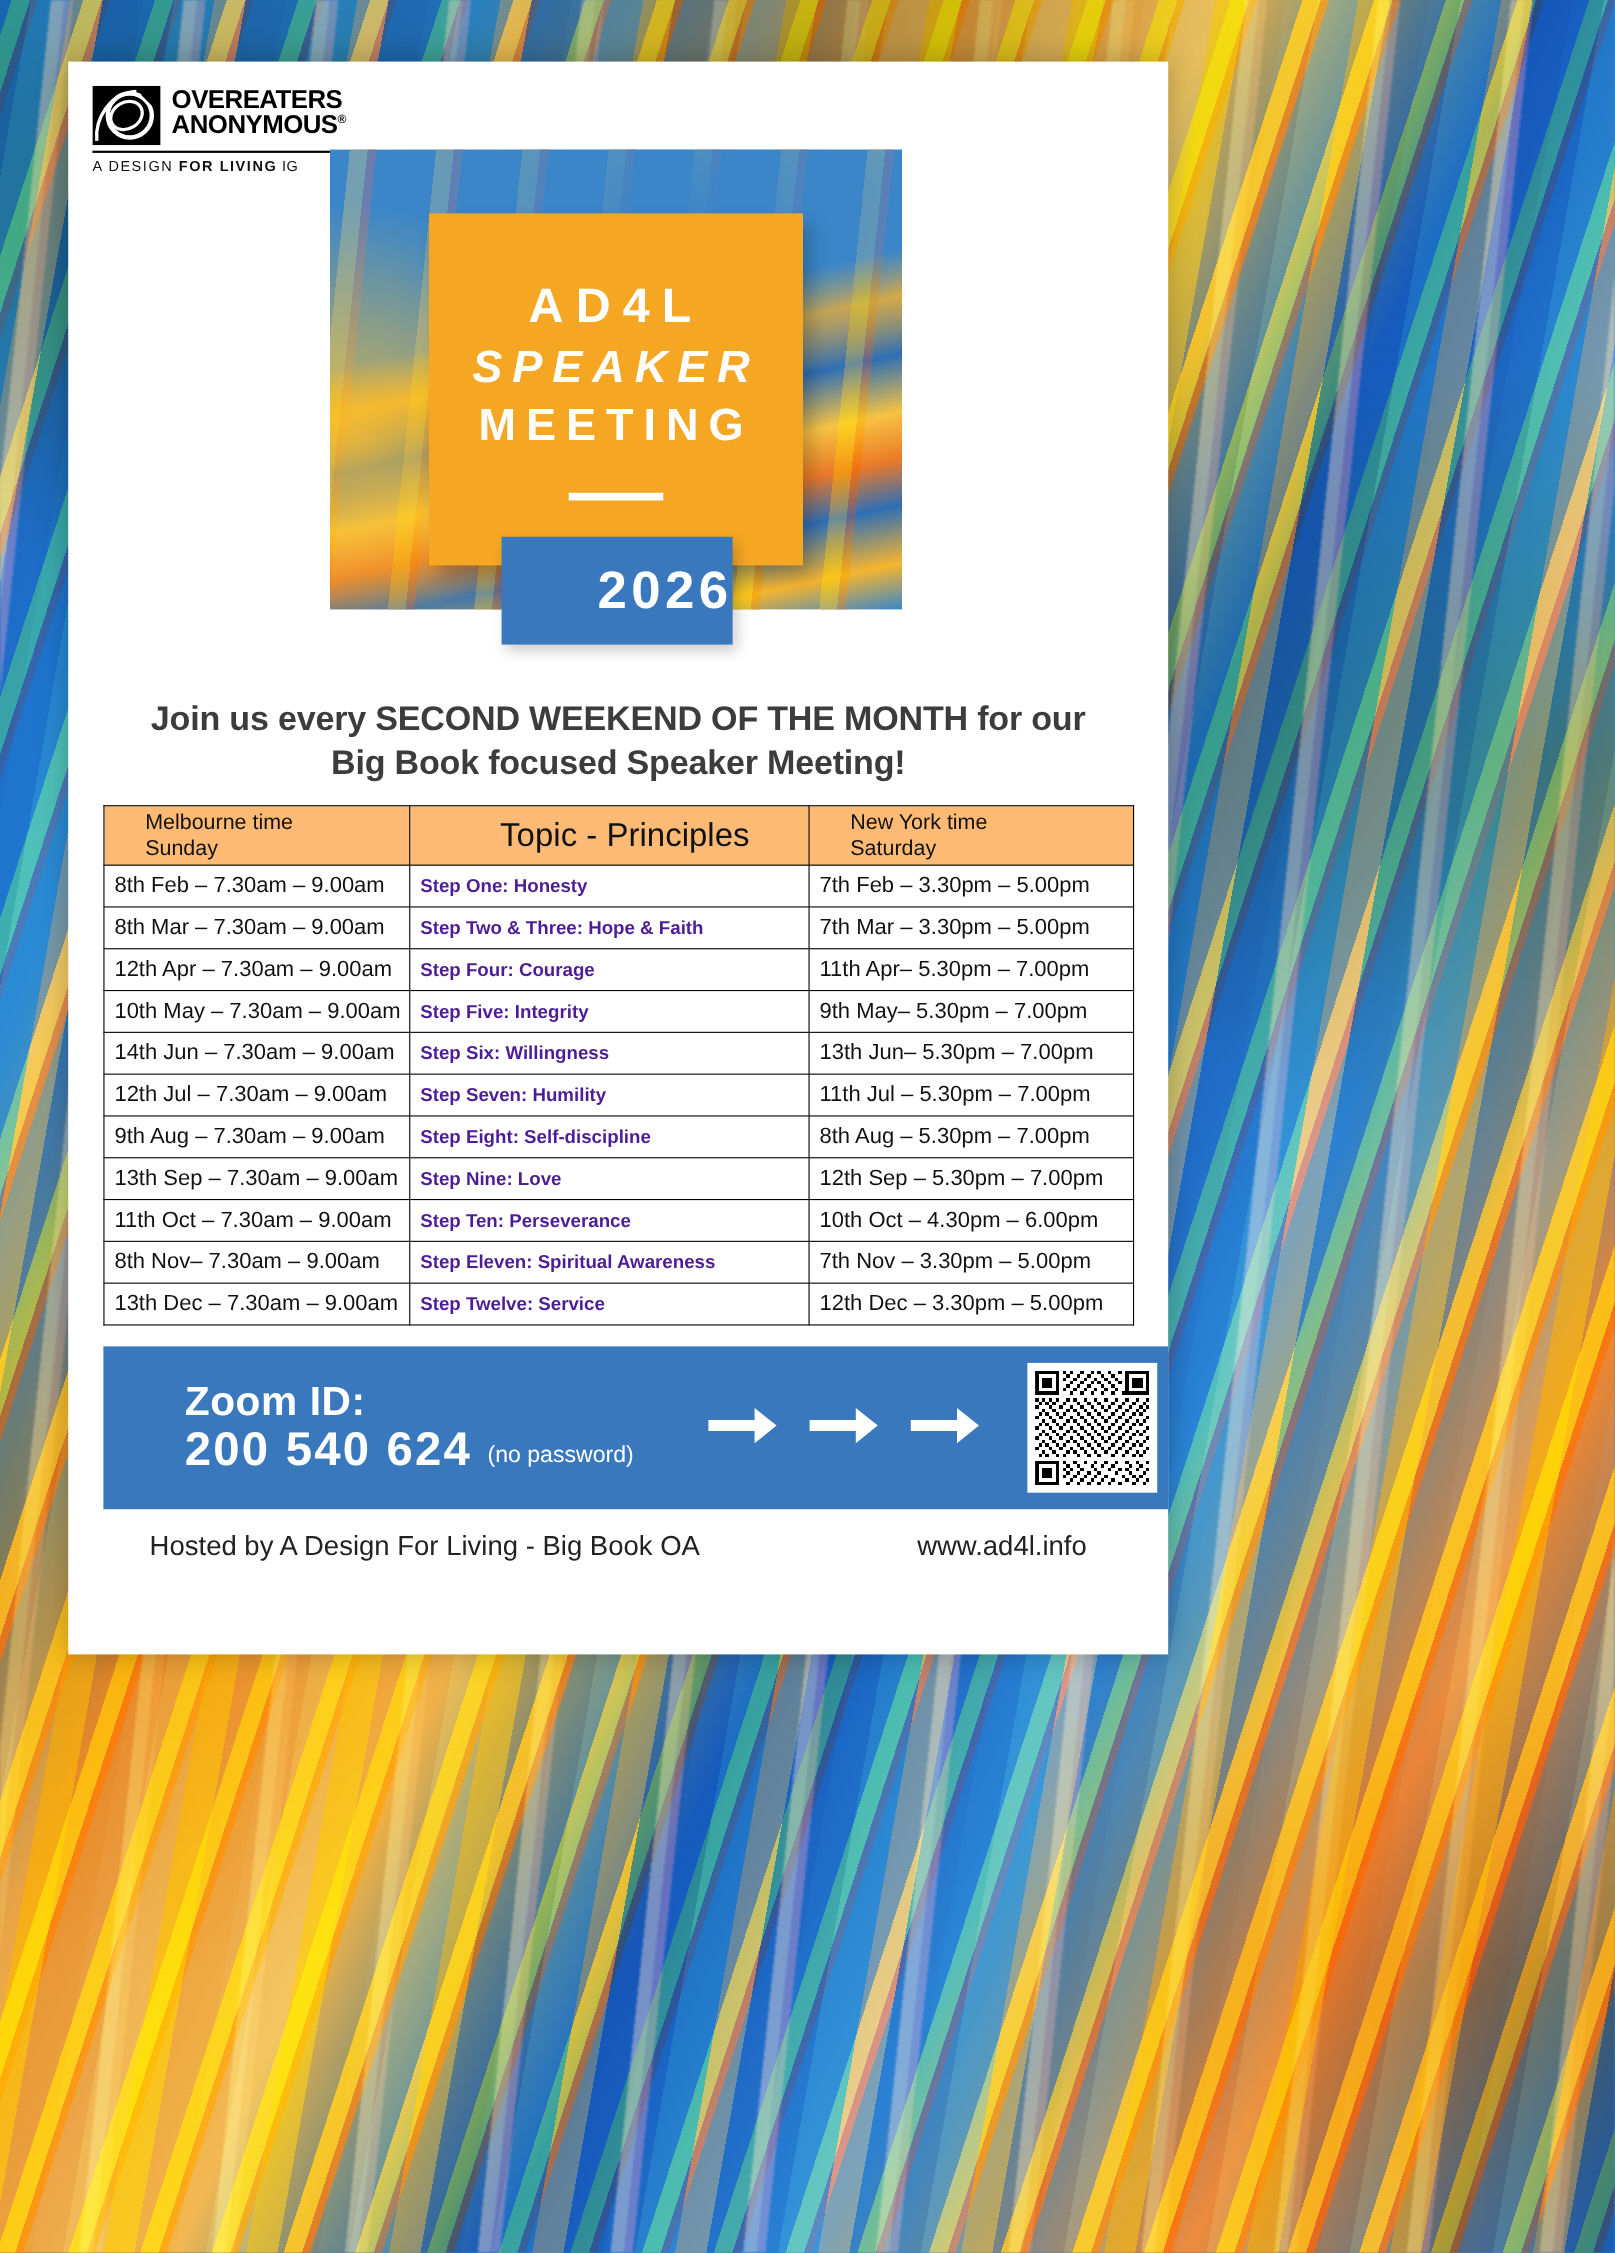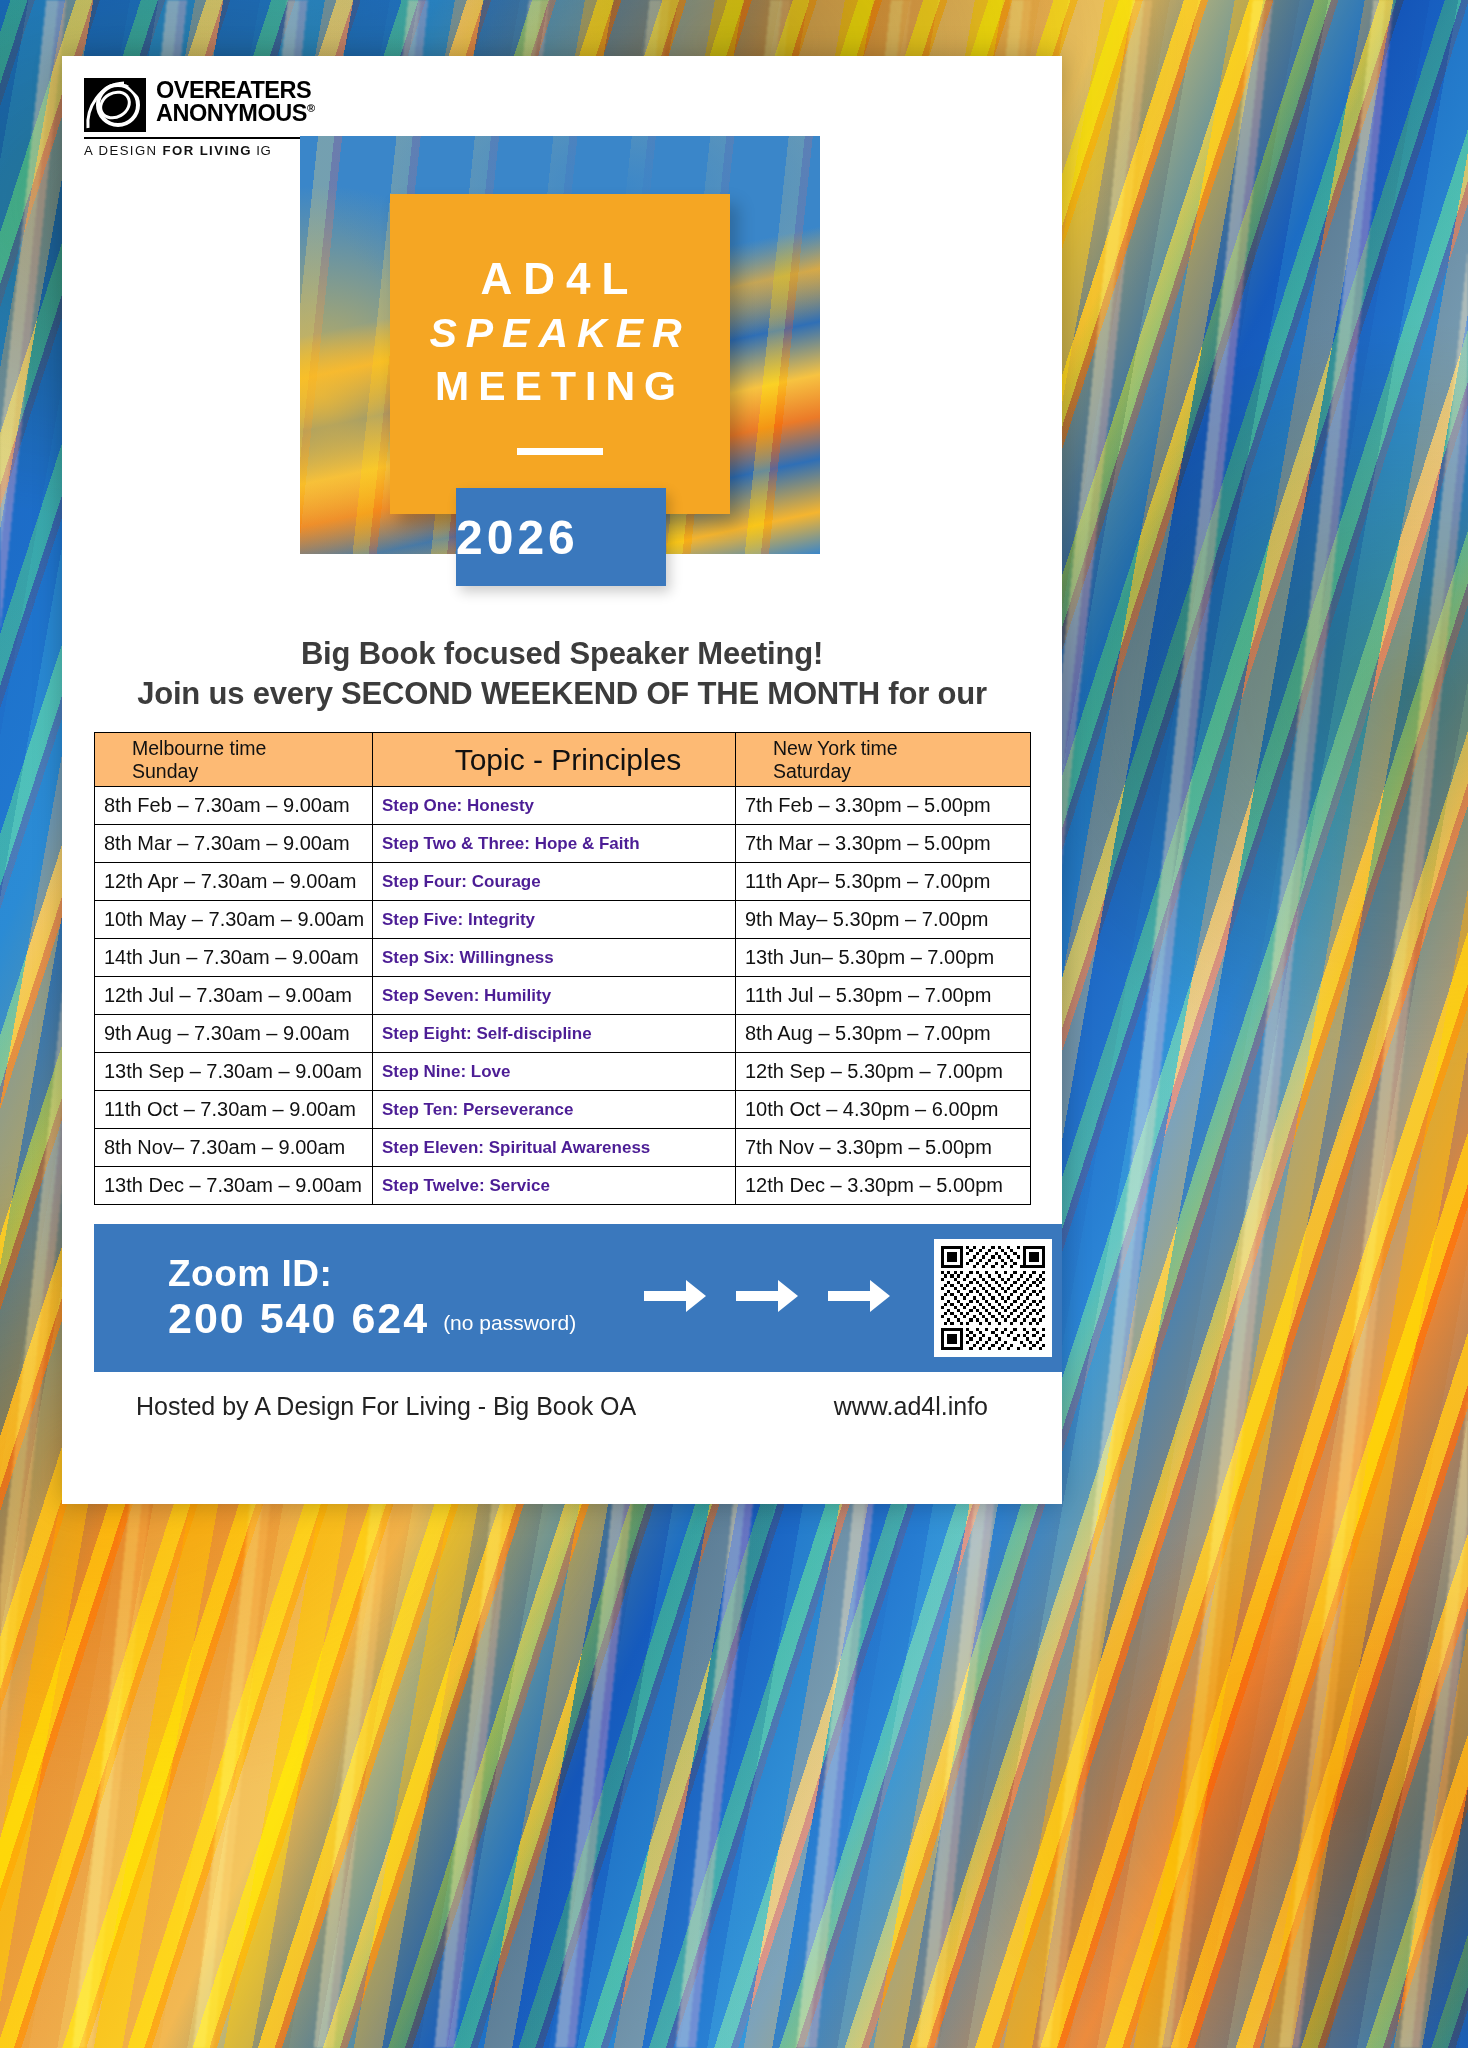--- a/index.html
+++ b/index.html
@@ -108,21 +108,21 @@
   }
   .hero-card .l1,.hero-card .l2,.hero-card .l3{
     color:#fff;font-weight:700;text-align:center;white-space:nowrap;
   }
   .hero-card .l1{font-size:44px;letter-spacing:11px;margin-bottom:6px;}
   .hero-card .l2{font-size:41px;letter-spacing:9px;margin-bottom:6px;font-style:italic;}
   .hero-card .l3{font-size:41px;letter-spacing:9px;}
   .hero-dash{width:86px;height:7px;background:#fff;margin-top:38px;}
   .hero-year{
     position:absolute;left:156px;top:352px;width:210px;height:98px;
-    background:#3a78bd;display:flex;align-items:center;justify-content:flex-start;
+    background:#3a78bd;display:flex;align-items:center;justify-content:flex-end;
     box-shadow:4px 6px 12px rgba(0,0,0,.2);
   }
   .hero-year span{color:#fff;font-size:48px;font-weight:700;letter-spacing:4px;}
 
   
   .subtitle{
     position:absolute;left:20px;top:578px;width:960px;
     text-align:center;color:#3c3c3c;font-weight:700;
     font-size:31px;line-height:1.28;letter-spacing:-.2px;
   }
@@ -210,22 +210,22 @@
       <div class="l2">SPEAKER</div>
       <div class="l3">MEETING</div>
       <div class="hero-dash"></div>
     </div>
     <div class="hero-year">
       <span>2026</span>
     </div>
   </div>
 
   <div class="subtitle">
+    <div>Join us every SECOND WEEKEND OF THE MONTH for our</div>
     <div>Big Book focused Speaker Meeting!</div>
-    <div>Join us every SECOND WEEKEND OF THE MONTH for our</div>
   </div>
 
   <div class="tbl-wrap">
     <table class="sched">
       <colgroup>
           <col class="c1">
           <col class="c2">
           <col class="c3">
         </colgroup>
       <thead>

